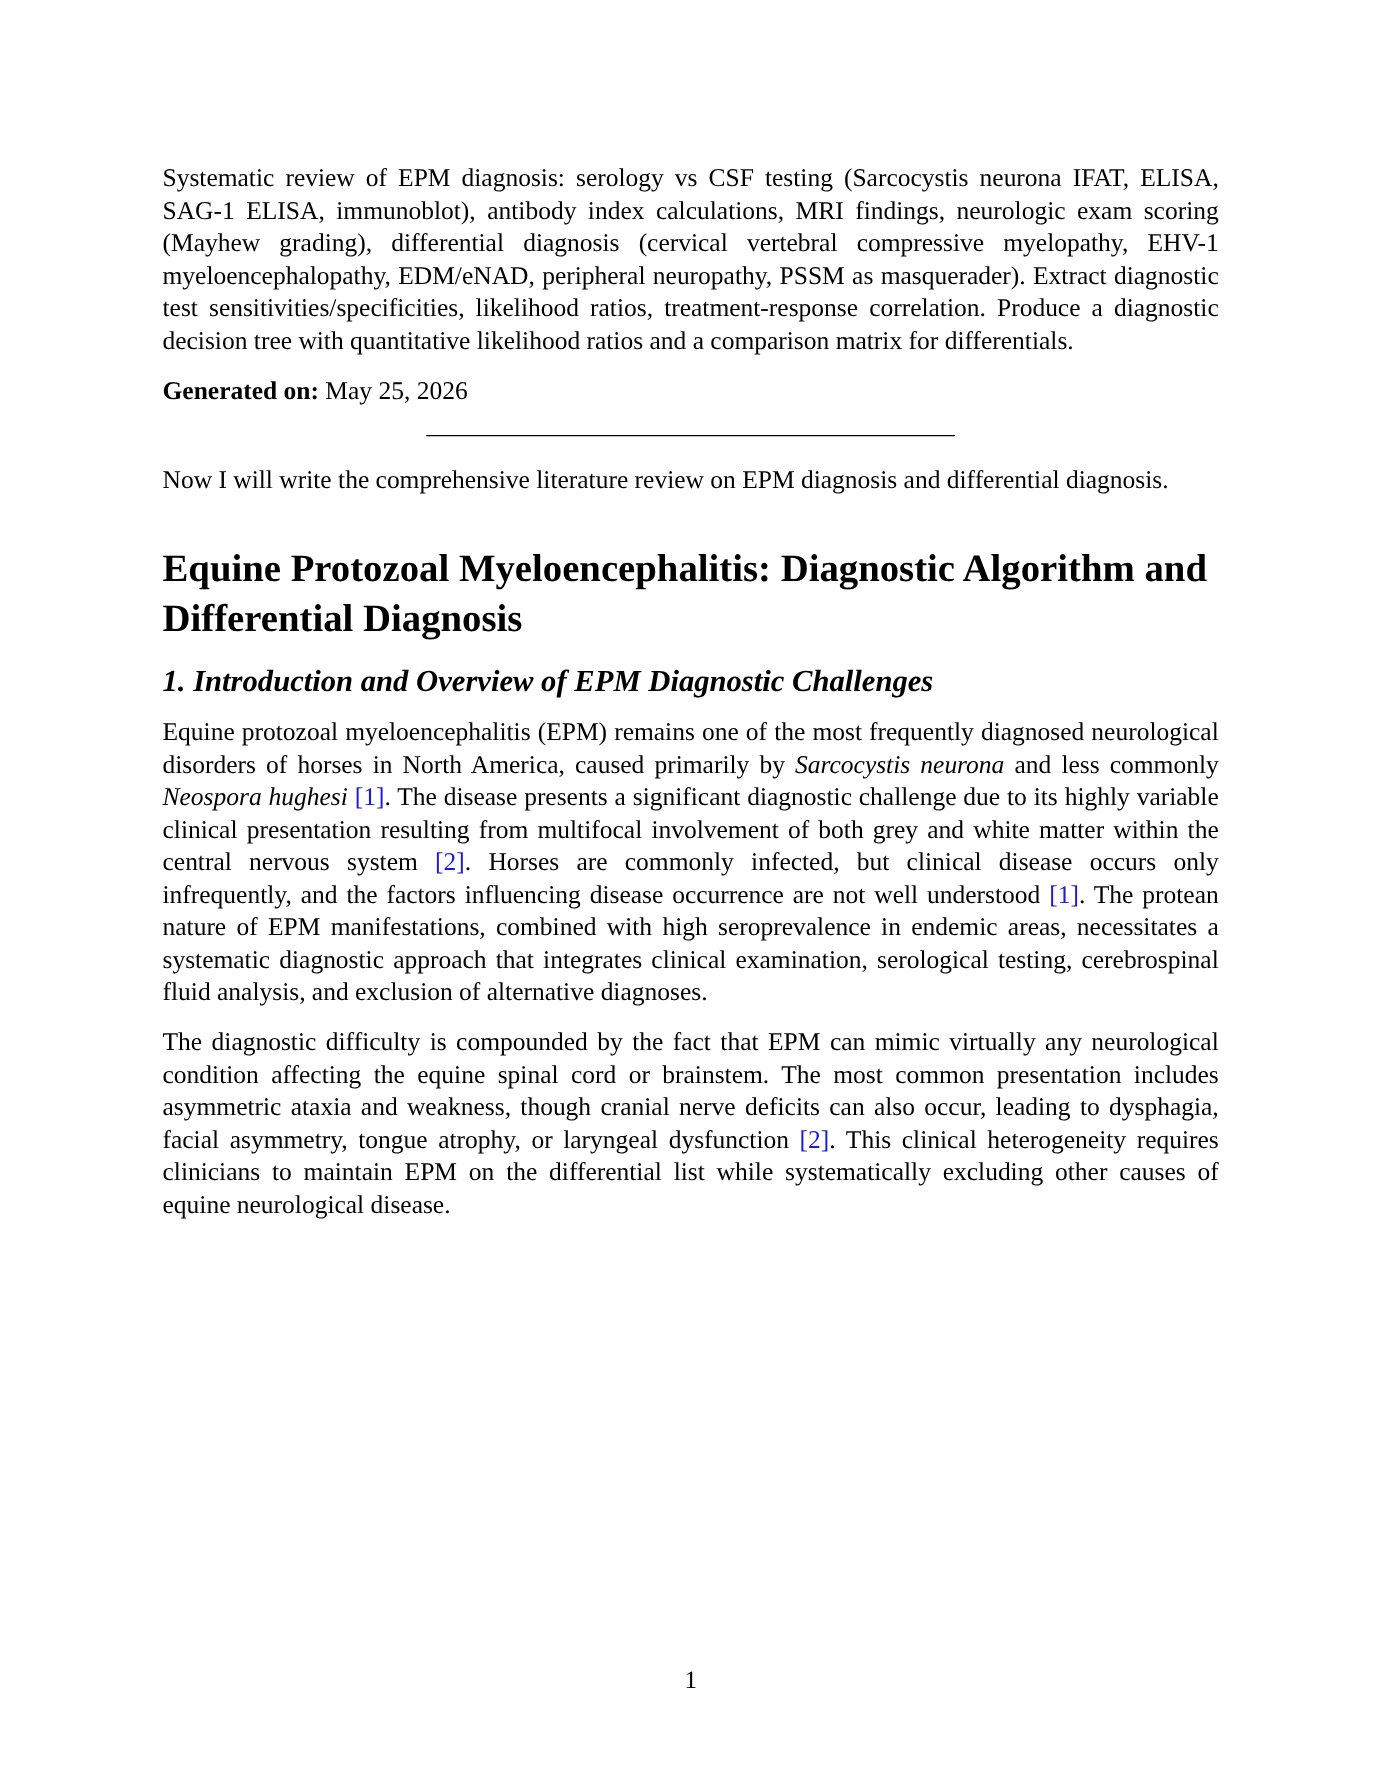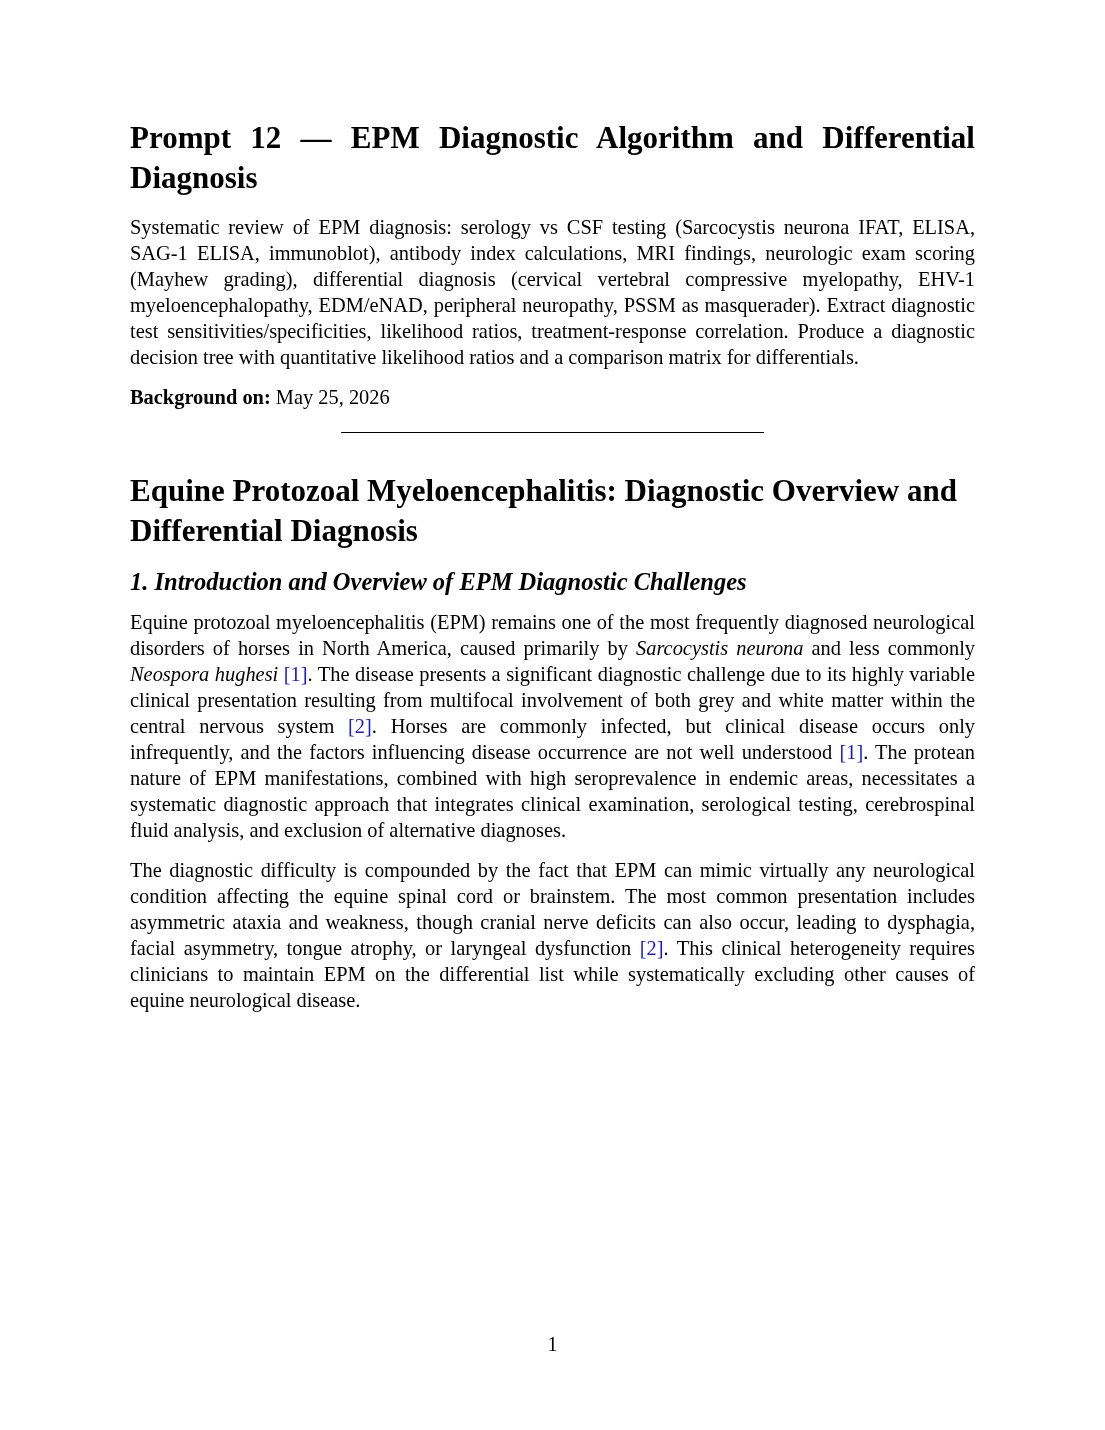--- a/index.html
+++ b/index.html
@@ -14,33 +14,33 @@
   h2 { font-size: 24.5px; font-weight: bold; line-height: 30px; margin: 0 0 10px 0; font-style: italic; }
   h3 { font-size: 19.5px; font-weight: bold; line-height: 26px; margin: 0 0 12px 0; }
   .cite { color: #1a1adb; }
   i { font-style: italic; }
   .page-num { position: absolute; top: 1333px; left: 0; width: 1105px; text-align: center; font-family: "Liberation Serif", "DejaVu Serif", serif; font-size: 20px; }
 </style>
 </head>
 <body>
 
 <div class="page">
-  <div class="doc-title">Prompt 12 — EPM Diagnostic Algorithm and Differential Diagnosis</div>
 
   <p>Systematic review of EPM diagnosis: serology vs CSF testing (Sarcocystis neurona IFAT, ELISA, SAG-1 ELISA, immunoblot), antibody index calculations, MRI findings, neurologic exam scoring (Mayhew grading), differential diagnosis (cervical vertebral compressive myelopathy, EHV-1 myeloencephalopathy, EDM/eNAD, peripheral neuropathy, PSSM as masquerader). Extract diagnostic test sensitivities/specificities, likelihood ratios, treatment-response correlation. Produce a diagnostic decision tree with quantitative likelihood ratios and a comparison matrix for differentials.</p>
 
   <div class="meta">
-    <b>Background on:</b>
+    <b>Generated on:</b>
     <span>May 25, 2026</span>
   </div>
 
   <div class="rule"></div>
 
+  <p>Now I will write the comprehensive literature review on EPM diagnosis and differential diagnosis.</p>
 
-  <h1 class="main">Equine Protozoal Myeloencephalitis: Diagnostic Overview and Differential Diagnosis</h1>
+  <h1 class="main">Equine Protozoal Myeloencephalitis: Diagnostic Algorithm and Differential Diagnosis</h1>
 
   <h2>1. Introduction and Overview of EPM Diagnostic Challenges</h2>
 
 
   <p><span>Equine protozoal myeloencephalitis (EPM) remains one of the most frequently diagnosed neurological disorders of horses in North America, caused primarily by </span><i>Sarcocystis neurona</i><span> and less commonly </span><i>Neospora hughesi</i> <a class="cite">[1]</a><span>. The disease presents a significant diagnostic challenge due to its highly variable clinical presentation resulting from multifocal involvement of both grey and white matter within the central nervous system </span><a class="cite">[2]</a><span>. Horses are commonly infected, but clinical disease occurs only infrequently, and the factors influencing disease occurrence are not well understood </span><a class="cite">[1]</a><span>. The protean nature of EPM manifestations, combined with high seroprevalence in endemic areas, necessitates a systematic diagnostic approach that integrates clinical examination, serological testing, cerebrospinal fluid analysis, and exclusion of alternative diagnoses.</span></p>
 
   <p><span>The diagnostic difficulty is compounded by the fact that EPM can mimic virtually any neurological condition affecting the equine spinal cord or brainstem. The most common presentation includes asymmetric ataxia and weakness, though cranial nerve deficits can also occur, leading to dysphagia, facial asymmetry, tongue atrophy, or laryngeal dysfunction </span><a class="cite">[2]</a><span>. This clinical heterogeneity requires clinicians to maintain EPM on the differential list while systematically excluding other causes of equine neurological disease.</span></p>
 </div>
 
 <div class="page-num">1</div>

